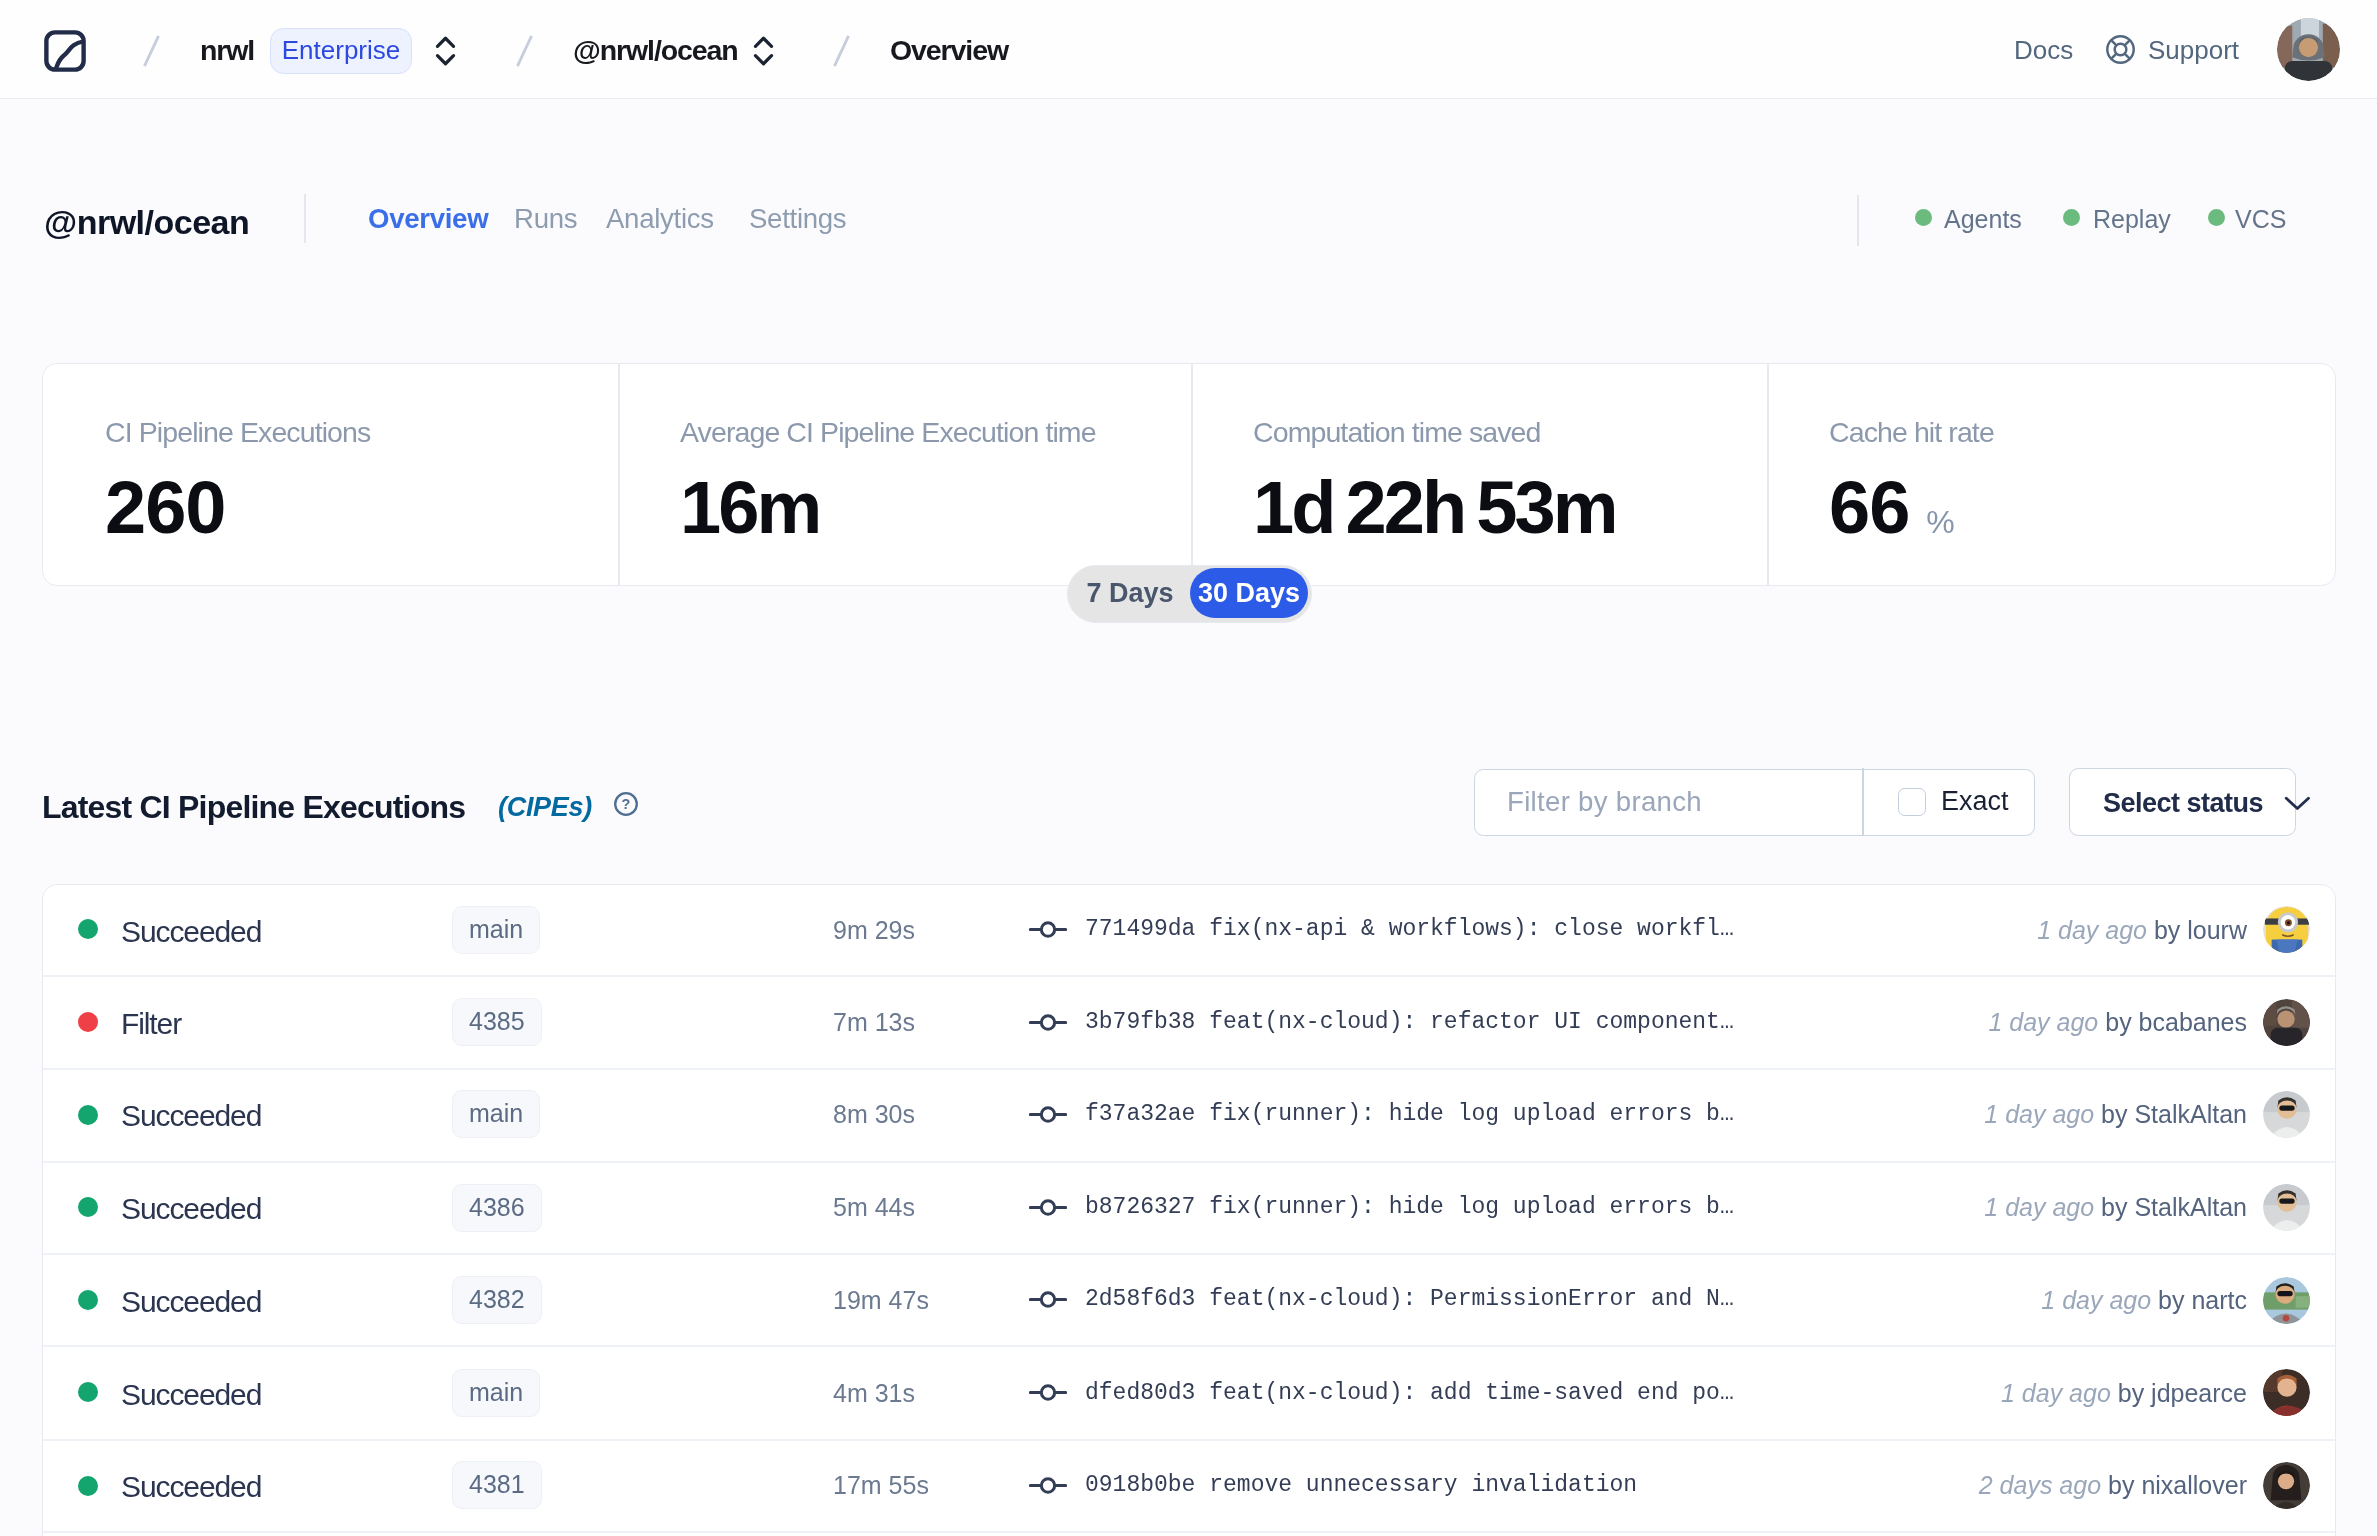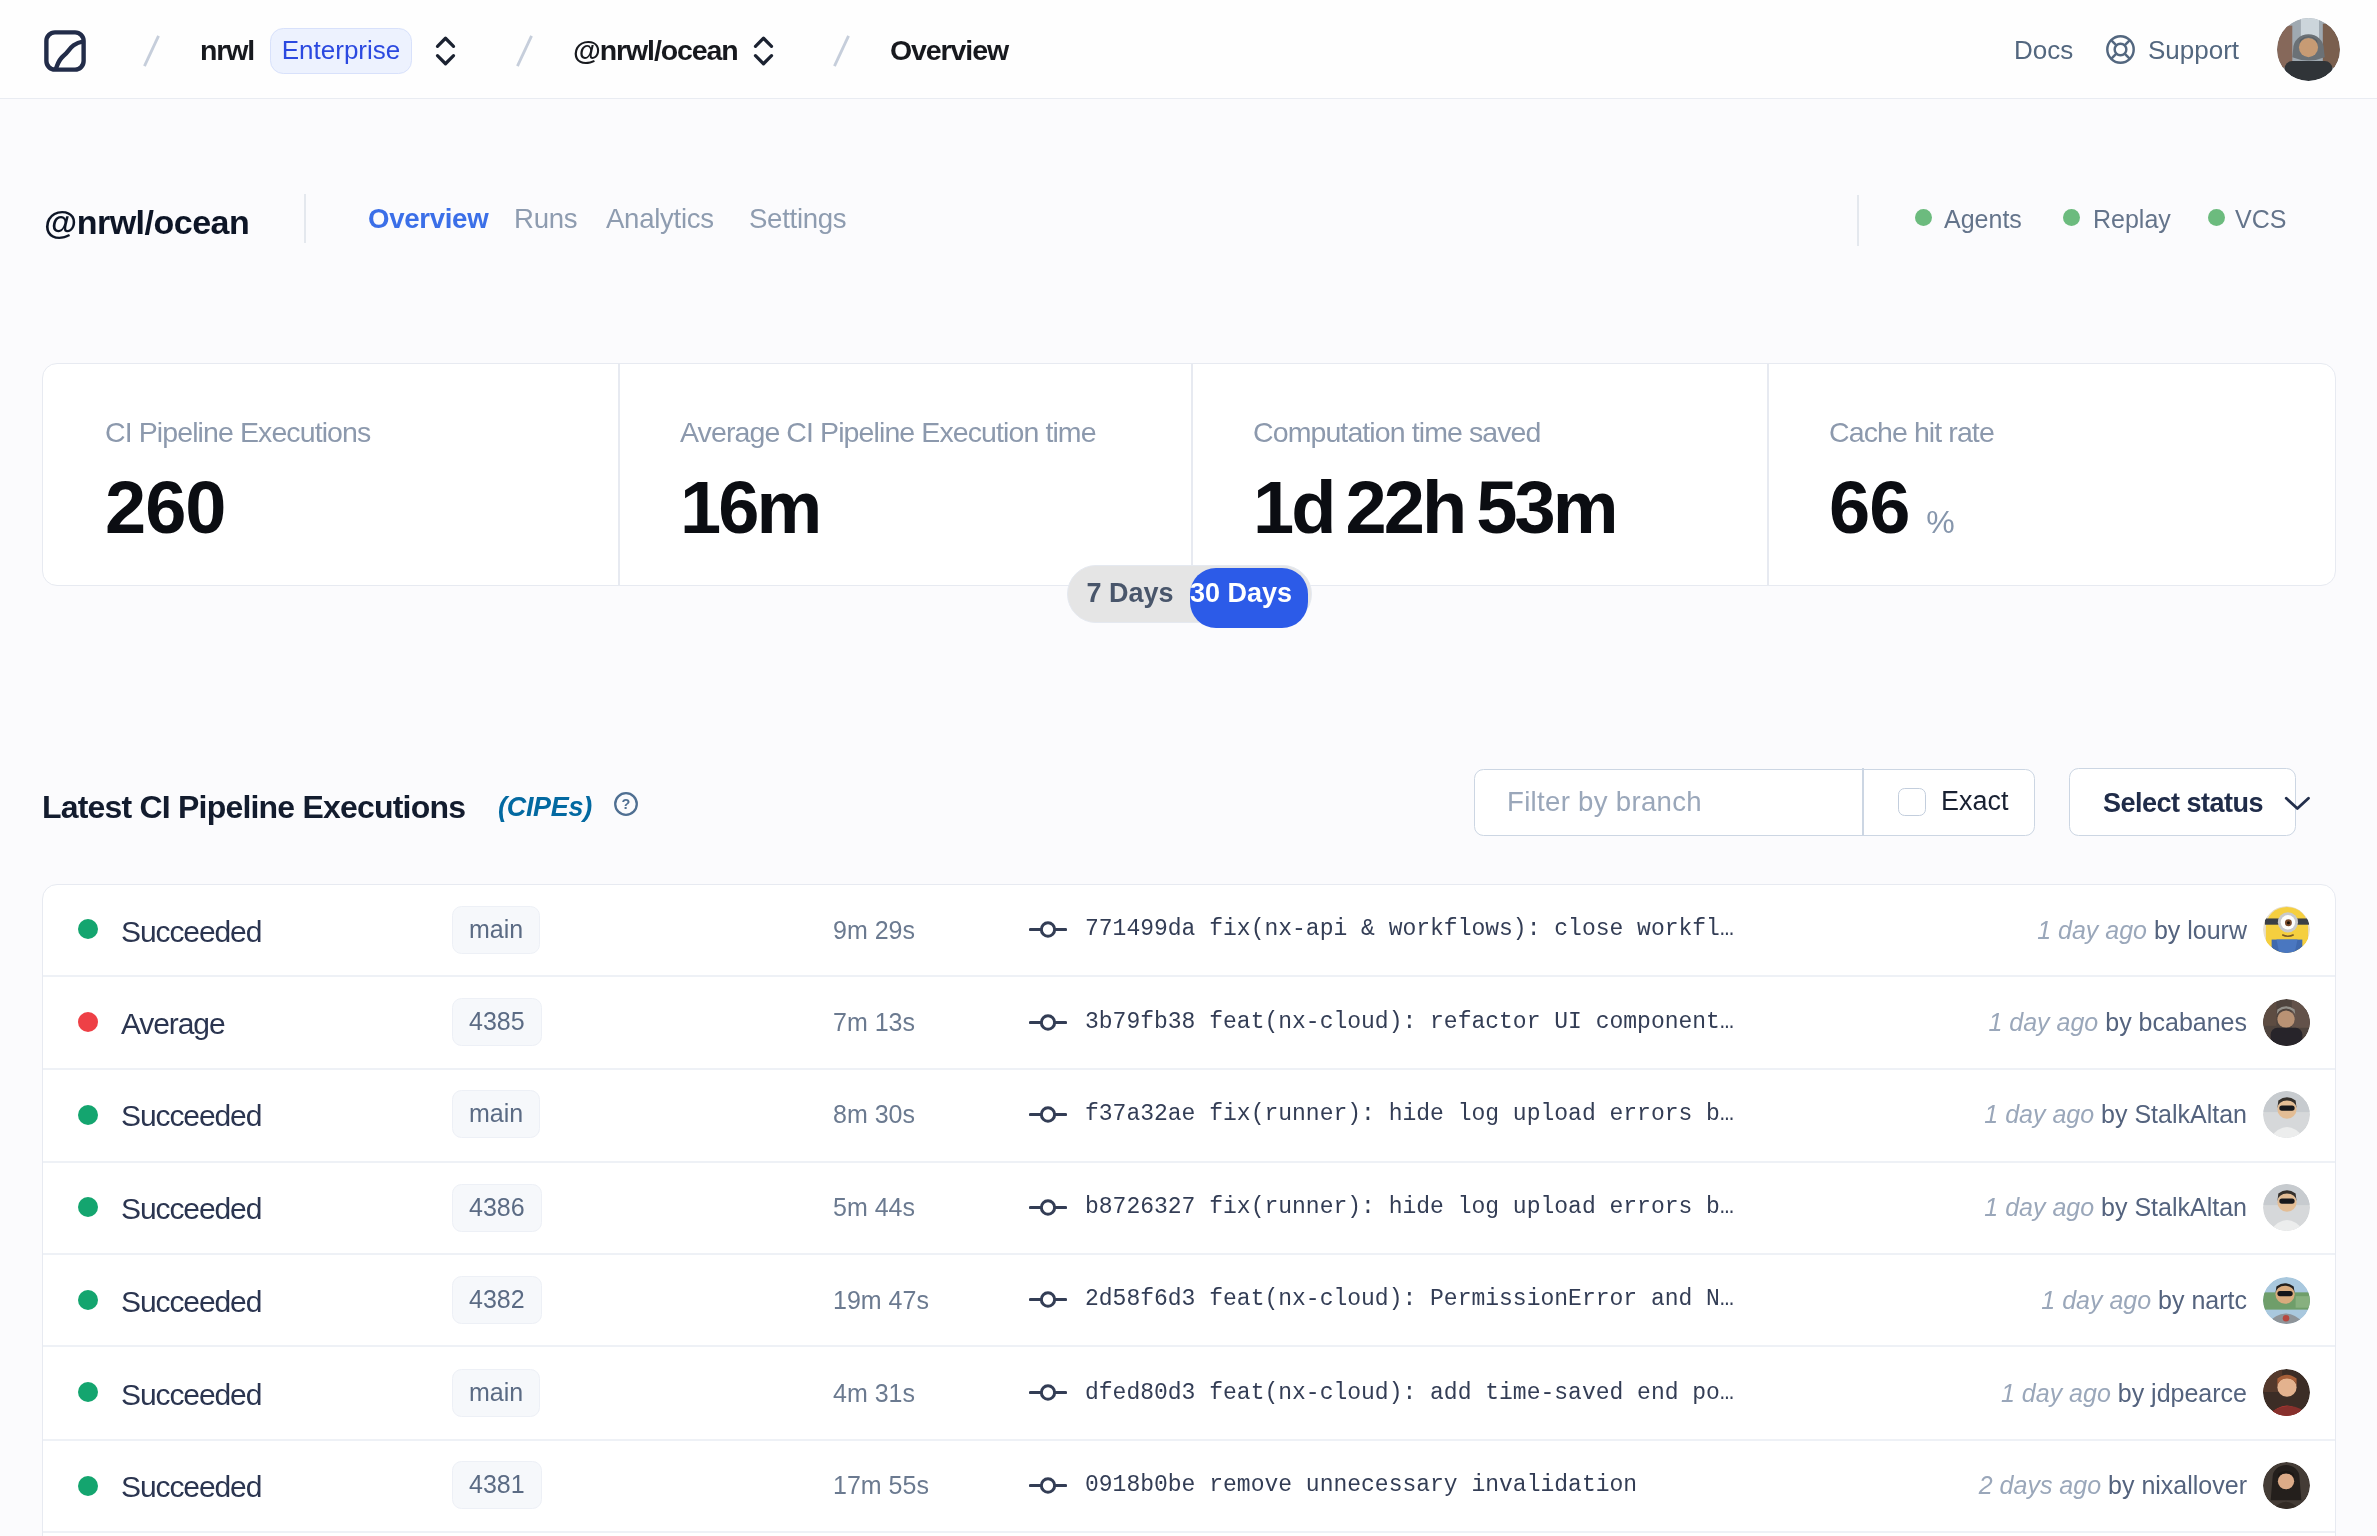--- a/index.html
+++ b/index.html
@@ -23,21 +23,21 @@
   
   #stats { position:absolute; left:42px; top:363px; width:2294px; height:223px; background:#fff; border:1.9px solid #e7eaf1; border-radius:15px; }
   .statdiv { position:absolute; top:363px; width:1.9px; height:223px; background:#e7eaf1; }
   .slabel { font-size:28.5px; font-weight:400; color:#8c99ad; line-height:32px; letter-spacing:-0.9px; }
   .snum { font-size:74px; font-weight:700; color:#0b0d12; line-height:72px; letter-spacing:-1.9px; }
   .pct { font-size:32px; font-weight:400; color:#8696ac; letter-spacing:0; }
 
   
   #pill { position:absolute; left:1067px; top:565px; width:245px; height:58px; background:#e5e5e5; border:1.9px solid #e5e9f0; border-radius:30px; }
   #pill .seg7 { position:absolute; left:0; top:0; width:124px; height:54px; text-align:center; line-height:54px; font-size:27px; font-weight:700; color:#49566b; }
-  #pill .seg30 { position:absolute; left:122px; top:1.9px; width:118px; height:60px; background:#2c5be8; border-radius:26px; line-height:50px; font-size:27px; font-weight:700; color:#fff; }
+  #pill .seg30 { position:absolute; left:122px; top:1.9px; width:118px; height:50px; background:#2c5be8; border-radius:26px; text-align:center; line-height:50px; font-size:27px; font-weight:700; color:#fff; }
 
   
   .h2 { font-size:32px; font-weight:700; color:#131c2e; line-height:40px; letter-spacing:-0.8px; }
   .cipes { font-size:27px; font-weight:700; font-style:italic; color:#0369a1; line-height:40px; letter-spacing:-0.3px; }
 
   #fgroup { position:absolute; left:1474px; top:769px; width:561px; height:67px; background:#fff; border:1.9px solid #ccd6e3; border-radius:9.5px; }
   #fgroup .ph { position:absolute; left:32px; top:16px; font-size:27.6px; color:#9aa7ba; line-height:32px; letter-spacing:0.3px; }
   #fgroup .div { position:absolute; left:387px; top:-1.9px; width:1.9px; height:67px; background:#ccd6e3; }
   #fgroup .cb { position:absolute; left:423px; top:18px; width:27.6px; height:27.6px; border:1.9px solid #c3cedd; border-radius:6.7px; background:#fff; }
   #fgroup .ex { position:absolute; left:466px; top:15px; font-size:27px; color:#192132; line-height:32px; }
@@ -194,21 +194,21 @@
 <rect x="2" y="13" width="46" height="6.5" fill="#3a3f46"></rect>
 <circle cx="26" cy="17" r="10.5" fill="#c8c9cb"></circle>
 <circle cx="26" cy="17" r="7.5" fill="#fdfdfb"></circle>
 <circle cx="26.5" cy="17.5" r="3.6" fill="#7a4a2a"></circle>
 <circle cx="26.5" cy="17.5" r="1.6" fill="#1a1208"></circle>
 <path d="M20,30 q6,3 12,0" stroke="#7a5a28" stroke-width="1.6" fill="none"></path>
       </g>
     </svg>
 <div class="rdiv" style="top:90px"></div>
 <div class="sdot bad" style="left:35px;top:127px"></div>
-<div class="stxt" style="top:120px">Average</div>
+<div class="stxt" style="top:120px">Filter</div>
 <div class="badge" style="top:113px">4385</div>
 <div class="dur" style="top:121px">7m 13s</div>
 <svg class="gicon" style="top:126px" width="38" height="23" viewBox="0 0 40 24" stroke="#333d55" stroke-width="3.2" fill="none" stroke-linecap="round">
       <circle cx="20" cy="12" r="7"></circle>
       <line x1="1.5" y1="12" x2="11.5" y2="12"></line>
       <line x1="28.5" y1="12" x2="38.5" y2="12"></line>
     </svg>
 <div class="cmsg" style="top:123px">3b79fb38 feat(nx-cloud): refactor UI component…</div>
 <div class="meta" style="top:121px"><i>1 day ago</i> by bcabanes</div>
 <svg class="av" style="top:114px" width="47" height="47" viewBox="0 0 49 49">

